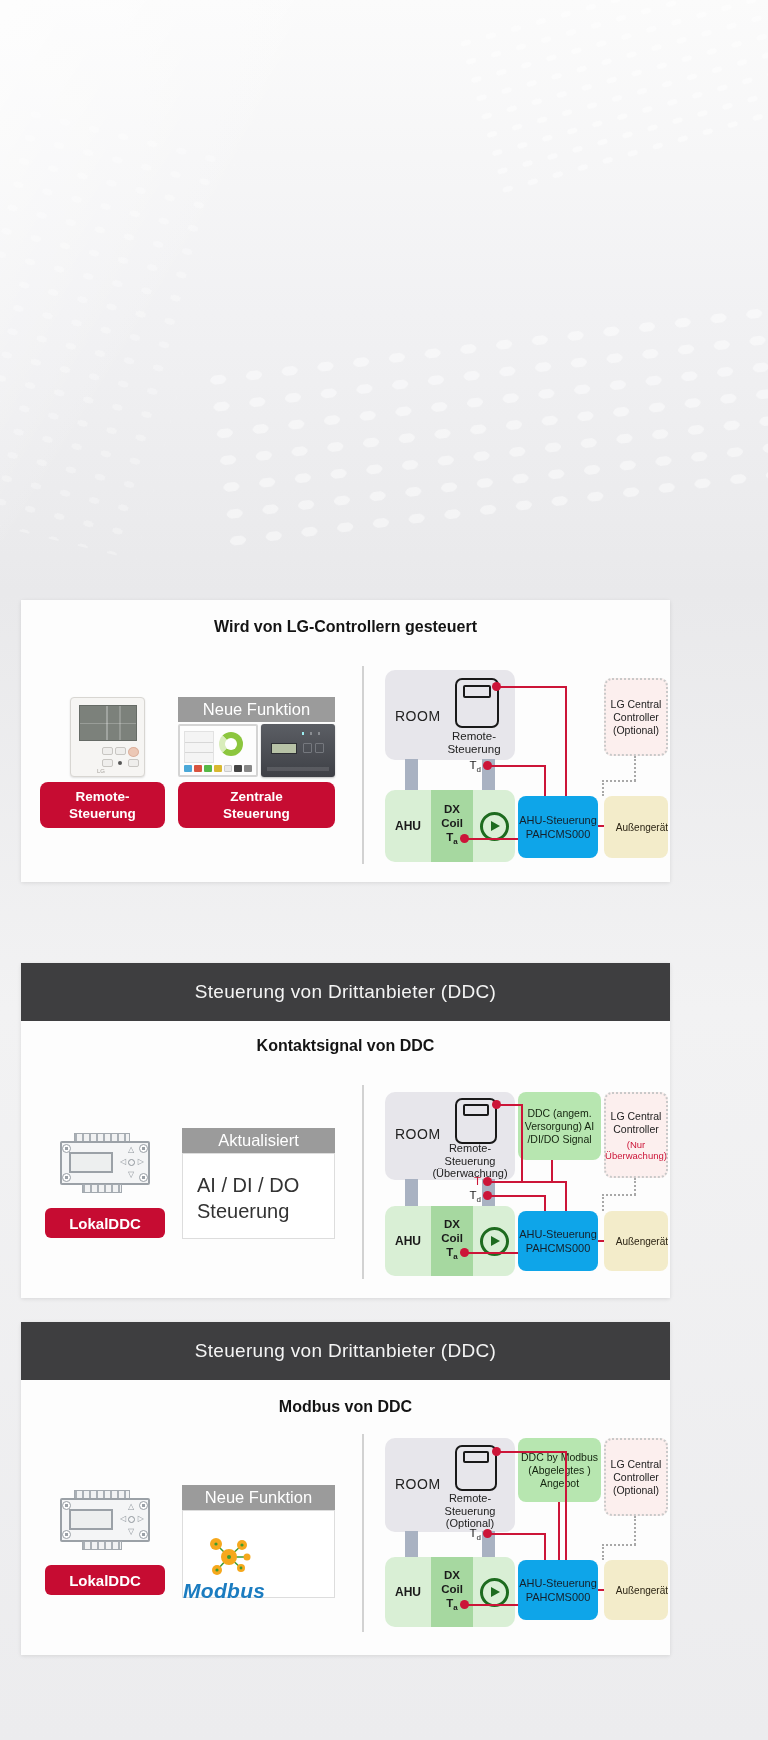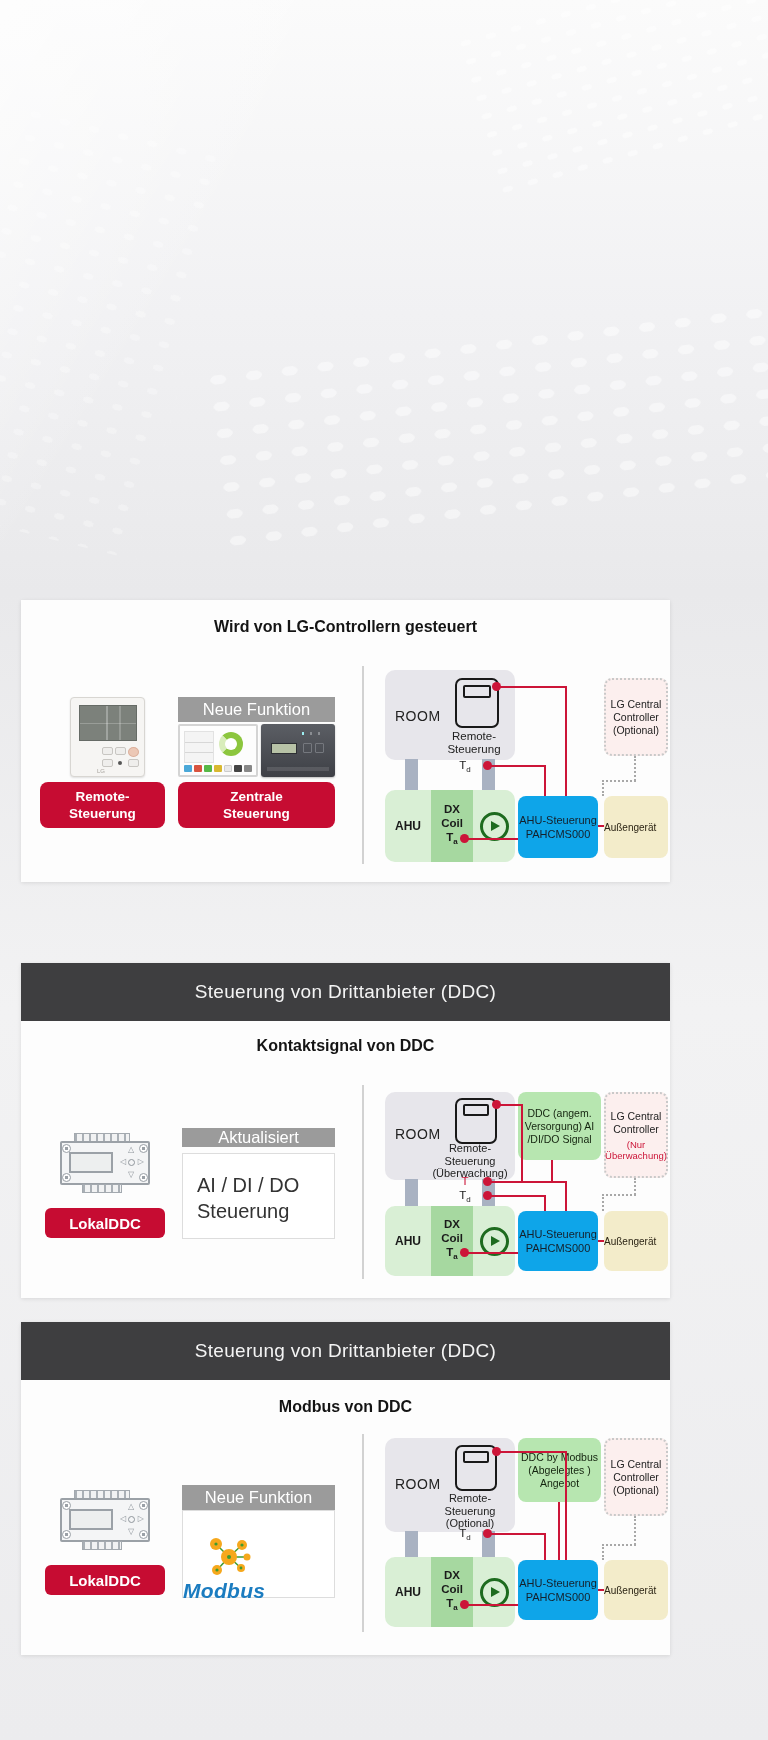--- a/index.html
+++ b/index.html
@@ -29,40 +29,40 @@
 
   .divider { position:absolute; width:1.5px; background:#d2d2d2; }
 
   .room { position:absolute; background:#e7e6eb; border-radius:10px; }
   .room-label { position:absolute; font-size:14px; color:#222; letter-spacing:.5px; }
   .ricon { position:absolute; border:2.5px solid #191919; border-radius:7px; background:#e7e6eb; }
   .ricon-screen { border:2.5px solid #191919; border-radius:2px; width:70%; height:13px; margin:5px auto 0 auto; }
   .rc-label { position:absolute; text-align:center; font-size:11.5px; line-height:13px; color:#222; }
 
   .bar { position:absolute; width:13px; background:#a9b2c2; }
-  .tlabel { position:absolute; width:32px; text-align:center; font-size:11.5px; color:#222; }
+  .tlabel { position:absolute; width:32px; text-align:right; font-size:11.5px; color:#222; }
   .tlabel sub, .dx sub { font-size:8px; }
   .tlabel.red { color:#cc1538; }
   .rdot { position:absolute; width:9px; height:9px; border-radius:50%; background:#cc1538; z-index:5; }
   .rl { position:absolute; background:#cc1538; z-index:4; }
   .rl.h { height:2px; } .rl.v { width:2px; }
   .dl { position:absolute; z-index:3; }
   .dl.h { border-top:2px dotted #a8a8a8; } .dl.v { border-left:2px dotted #a8a8a8; }
 
   .grow { position:absolute; border-radius:10px; overflow:hidden; display:flex; }
   .grow .seg { display:flex; flex-direction:column; align-items:center; justify-content:center; font-size:12px; color:#1a1a1a;font-weight:bold; }
   .seg.ahu { width:46px; background:#d9efd5; }
   .seg.dx  { width:42px; background:#a6d8a0; font-size:11.5px; line-height:14px; }
   .seg.fan { flex:1; background:#d9efd5; }
   .fan-ic { width:29px; height:29px; border:3px solid #1e6b1f; border-radius:50%; display:flex; align-items:center; justify-content:center; }
   .fan-tri { width:0; height:0; border-left:9px solid #1e6b1f; border-top:5.5px solid transparent; border-bottom:5.5px solid transparent; margin-left:3px; }
 
   .bluebox { position:absolute; background:#0ea5e9; border-radius:8px; display:flex; flex-direction:column; align-items:center; justify-content:center;
     font-size:11px; line-height:14px; color:#15202b; text-align:center; }
-  .yellowbox { position:absolute; background:#f3ecca; border-radius:8px; display:flex; align-items:center; justify-content:flex-start;
+  .yellowbox { position:absolute; background:#f3ecca; border-radius:8px; display:flex; align-items:center; justify-content:flex-end;
     font-size:10px; color:#2b2414; }
   .pinkbox { position:absolute; background:#fcefee; border:2px dotted #c9c9c9; border-radius:8px; display:flex; flex-direction:column; align-items:center; justify-content:center;
     font-size:10.5px; line-height:13px; color:#222; text-align:center; }
   .pinkbox .note { color:#cc1538; font-size:9.5px; line-height:11px; margin-top:3px; }
   .ddcbox { position:absolute; background:#b7e6b0; border-radius:8px; display:flex; flex-direction:column; align-items:center; justify-content:center;
     font-size:10.5px; line-height:13px; color:#14240f; text-align:center; }
 
   
   .dev-remote { position:absolute; width:75px; height:80px; background:#f6f5f3; border:1px solid #d8d6d2; border-radius:4px; box-shadow:0 1px 2px rgba(0,0,0,.12); }
   .dev-remote .screen { position:absolute; left:8px; top:7px; width:58px; height:36px; background:#7c817b; border:1px solid #666b66;
@@ -240,21 +240,21 @@
         <div class="pad">
             <span class="u">△</span>
             <span class="d">▽</span>
             <span class="l">◁</span>
             <span class="r">▷</span>
             <div class="c"></div>
           </div>
         <div class="teeth b"></div>
       </div>
       <div class="badge single" style="left:24px; top:187px; width:120px; height:30px;">LokalDDC</div>
-      <div class="banner" style="left:161px; top:107px; width:153px; height:19px;">Aktualisiert</div>
+      <div class="banner" style="left:161px; top:107px; width:153px; height:25px;">Aktualisiert</div>
       <div class="feature-box" style="left:161px; top:132px; width:153px; height:86px; padding:18px 0 0 14px; font-size:20px; line-height:26px; color:#333;">
         <div>AI / DI / DO</div>
         <div>Steuerung</div>
       </div>
 
       <div class="divider" style="left:341px; top:64px; height:194px;"></div>
 
       <div class="room" style="left:364px; top:71px; width:130px; height:88px;">
         <span class="room-label" style="left:10px; top:34px;">ROOM</span>
         <div class="ricon" style="left:70px; top:6px; width:42px; height:46px;">

